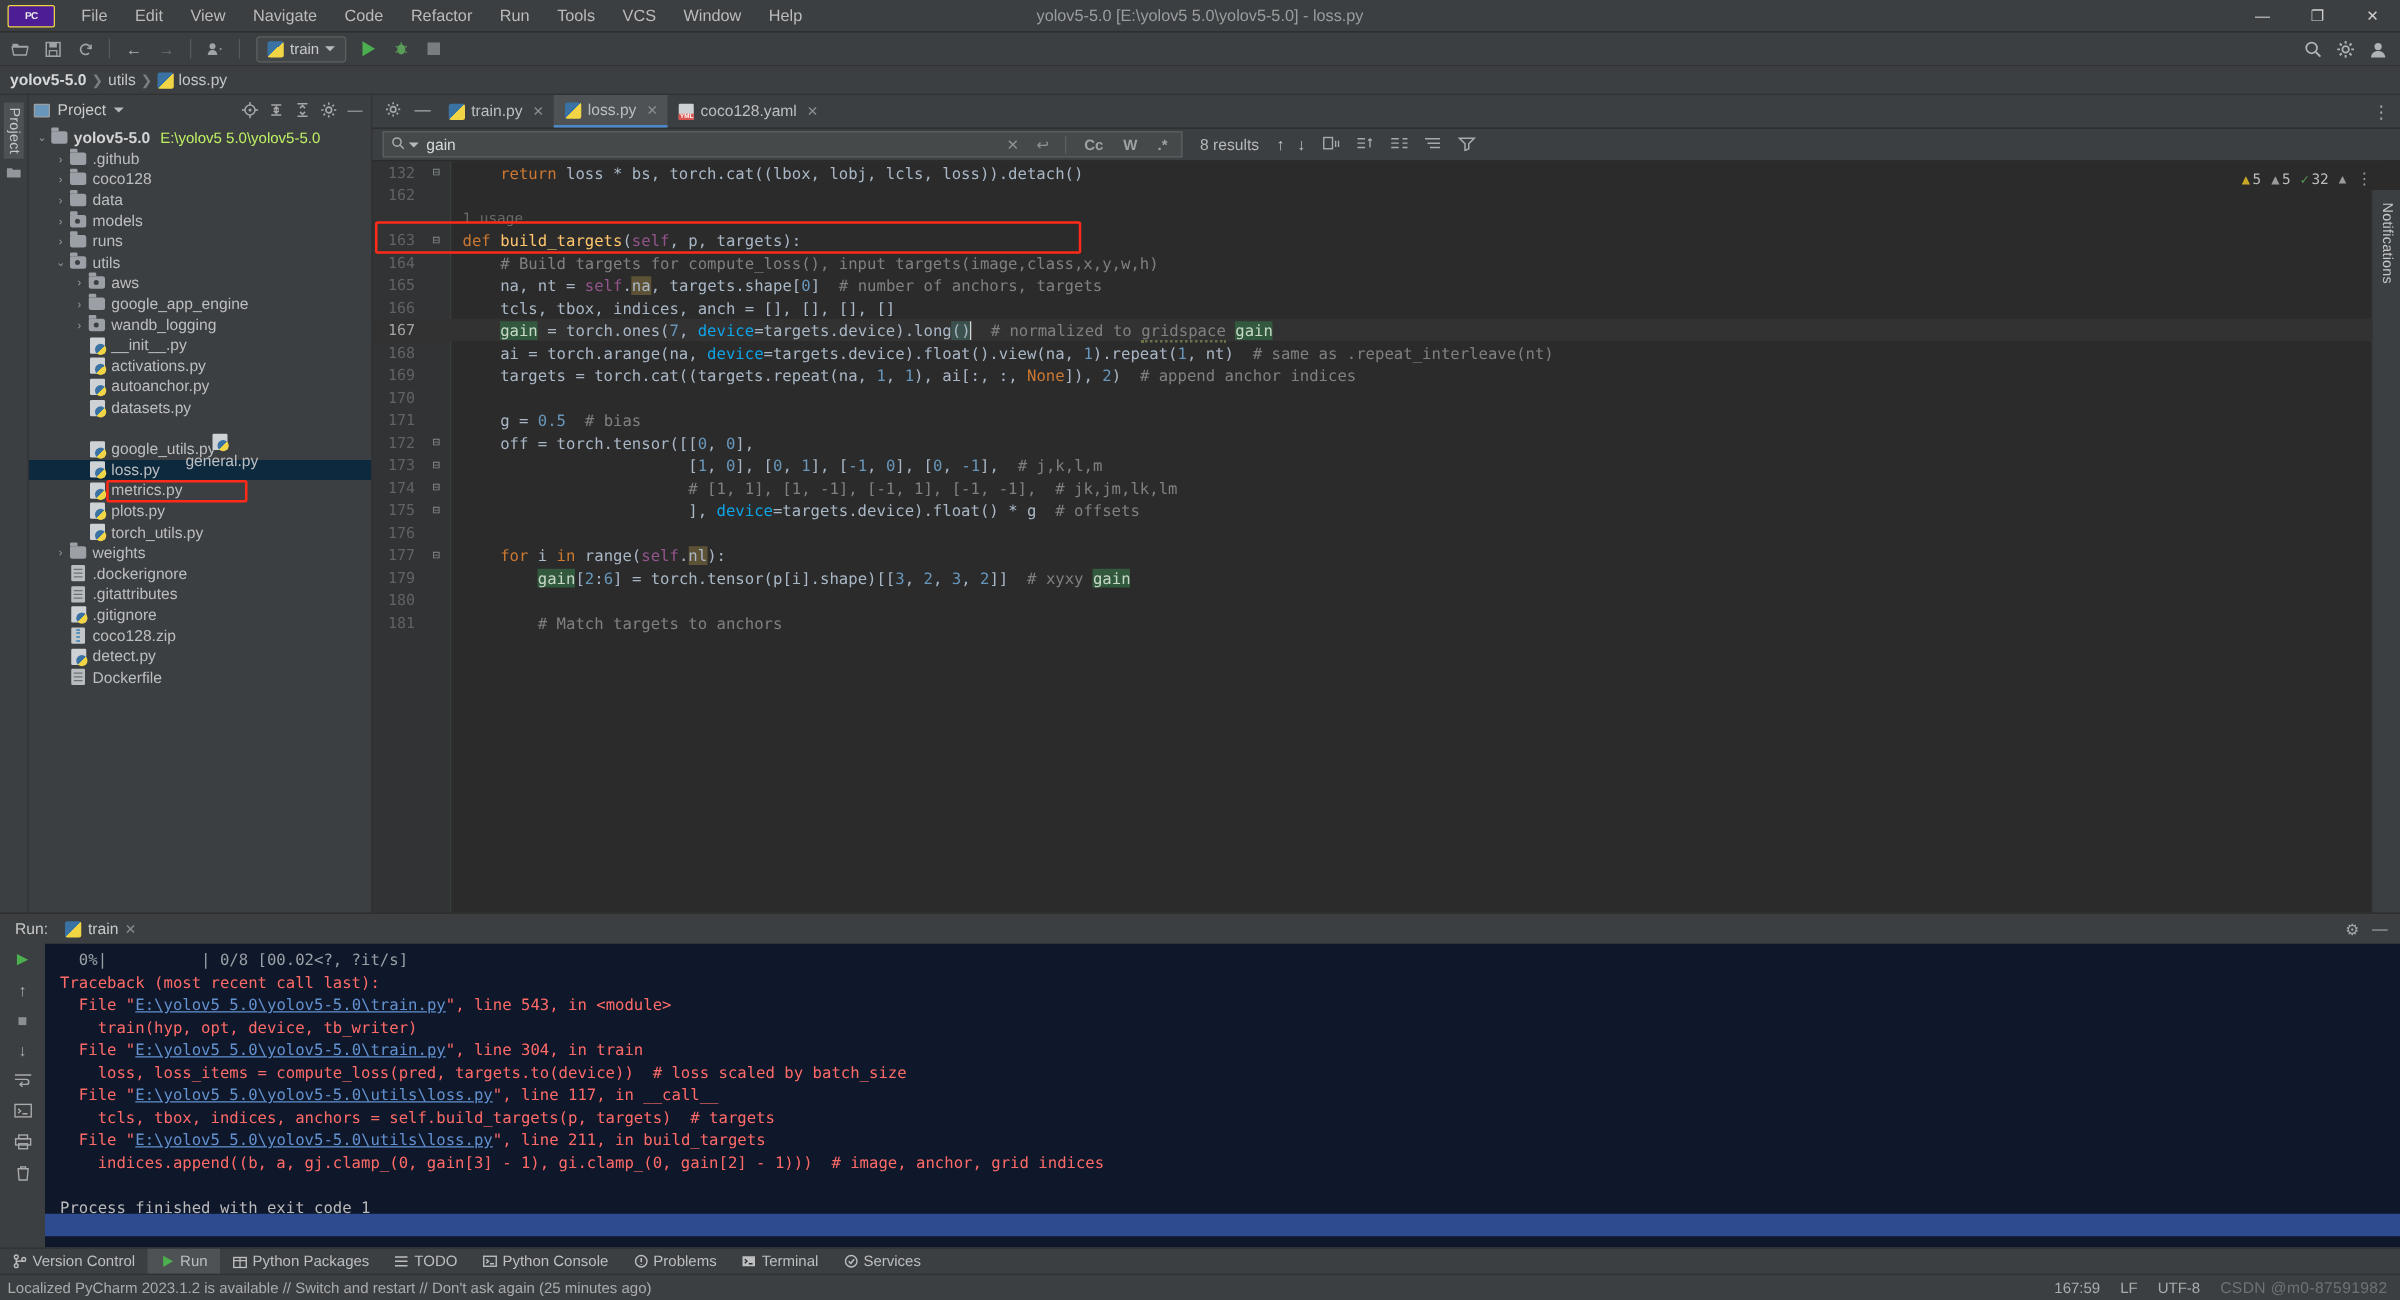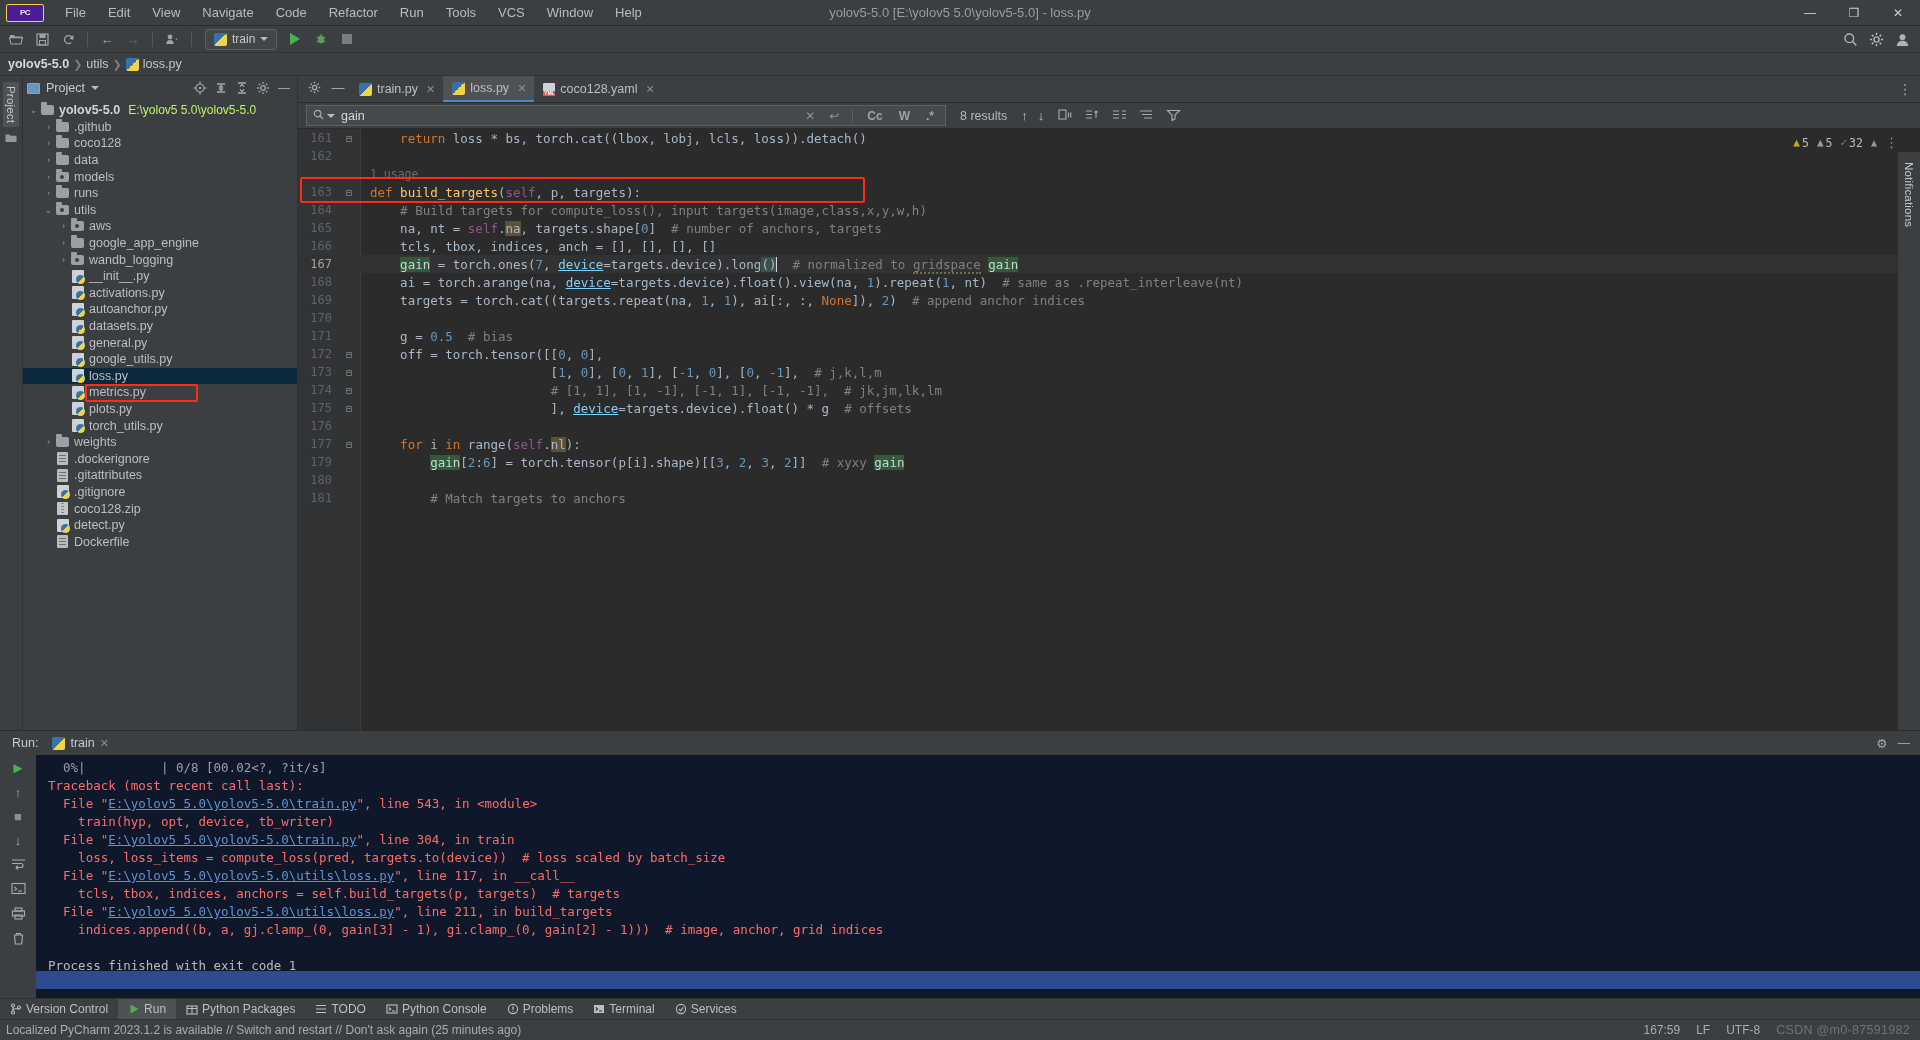--- a/index.html
+++ b/index.html
@@ -228,21 +228,21 @@
     padding-right: 6px; flex: 0 0 40px;
   }
   .lnum.cur { color: #a4a3a3; }
   .fold { width: 22px; text-align:center; color:#84888a; font-size:10px; flex:0 0 22px;}
   .ctext { padding-left: 10px; color: #a9b7c6; }
   .kw { color:#cc7832; }
   .fn { color:#ffc66d; }
   .self { color:#94558d; }
   .num { color:#6897bb; }
   .cmt { color:#808080; }
-  .parm { color:#7dd3fc;text-decoration:underline; }
+  .parm { color:#0ea5e9; }
   .none { color:#cc7832; }
   .hl-find { background:#32593d; color:#c8d8c8; }
   .hl-id { background:#5d5236; }
   .hl-brk { background:#3b514d; }
   .caret-bar { border-right: 1px solid #d6d6d6; }
   .cur-line { background:#323232; }
   .squig { border-bottom: 2px dotted #6e6e4a; }
   .usage { color:#6a6a6a; font-size:11.5px; padding-left:10px; }
 
   .gutterline { position:absolute; left:62px; top:0; bottom:0; width:1px; background:#3a3d3e;}
@@ -570,21 +570,21 @@
             </span>
             <span class="tlabel">autoanchor.py</span>
           </div>
           <div class="tnode" style="padding-left: 34px;">
             <span class="tw"></span>
             <span class="ticon">
               <span class="fpy"></span>
             </span>
             <span class="tlabel">datasets.py</span>
           </div>
-          <div class="tnode" style="padding-left: 34px;">
+          <div class="tnode" style="padding-left: 34px; flex-direction: column;">
             <span class="tw"></span>
             <span class="ticon">
               <span class="fpy"></span>
             </span>
             <span class="tlabel">general.py</span>
           </div>
           <div class="tnode" style="padding-left: 34px;">
             <span class="tw"></span>
             <span class="ticon">
               <span class="fpy"></span>
@@ -756,21 +756,21 @@
                 <path d="M1.5 2.5h12L9 7v4l-3 1.5V7z" fill="none" stroke="#a8abad" stroke-width="1.2"></path>
               </svg>
           </span>
         </span>
       </div>
 
       <div class="code-wrap">
         <div class="gutter-bg"></div>
         <div class="gutterline"></div>
         <div class="code-lines" id="code-host">
-            <div class="cline"><span class="lnum">161</span><span class="fold">⊟</span><span class="ctext"><span class="kw">    return</span> loss * bs, torch.cat((lbox, lobj, lcls, loss)).detach()</span></div>
+            <div class="cline"><span class="lnum">132</span><span class="fold">⊟</span><span class="ctext"><span class="kw">    return</span> loss * bs, torch.cat((lbox, lobj, lcls, loss)).detach()</span></div>
             <div class="cline"><span class="lnum">162</span><span class="fold"></span><span class="ctext"></span></div>
             <div class="cline"><span class="lnum"></span><span class="fold"></span><span class="usage">1 usage</span></div>
             <div class="cline"><span class="lnum">163</span><span class="fold">⊟</span><span class="ctext"><span class="kw">def </span><span class="fn">build_targets</span>(<span class="self">self</span>, p, targets):</span></div>
             <div class="cline"><span class="lnum">164</span><span class="fold"></span><span class="ctext">    <span class="cmt"># Build targets for compute_loss(), input targets(image,class,x,y,w,h)</span></span></div>
             <div class="cline"><span class="lnum">165</span><span class="fold"></span><span class="ctext">    na, nt = <span class="self">self</span>.<span class="hl-id">na</span>, targets.shape[<span class="num">0</span>]  <span class="cmt"># number of anchors, targets</span></span></div>
             <div class="cline"><span class="lnum">166</span><span class="fold"></span><span class="ctext">    tcls, tbox, indices, anch = [], [], [], []</span></div>
             <div class="cline cur-line"><span class="lnum cur">167</span><span class="fold"></span><span class="ctext">    <span class="hl-find">gain</span> = torch.ones(<span class="num">7</span>, <span class="parm">device</span>=targets.device).long<span class="hl-brk">()</span><span class="caret-bar"></span>  <span class="cmt"># normalized to <span class="squig">gridspace</span> </span><span class="hl-find">gain</span></span></div>
             <div class="cline"><span class="lnum">168</span><span class="fold"></span><span class="ctext">    ai = torch.arange(na, <span class="parm">device</span>=targets.device).float().view(na, <span class="num">1</span>).repeat(<span class="num">1</span>, nt)  <span class="cmt"># same as .repeat_interleave(nt)</span></span></div>
             <div class="cline"><span class="lnum">169</span><span class="fold"></span><span class="ctext">    targets = torch.cat((targets.repeat(na, <span class="num">1</span>, <span class="num">1</span>), ai[:, :, <span class="none">None</span>]), <span class="num">2</span>)  <span class="cmt"># append anchor indices</span></span></div>
             <div class="cline"><span class="lnum">170</span><span class="fold"></span><span class="ctext"></span></div>

